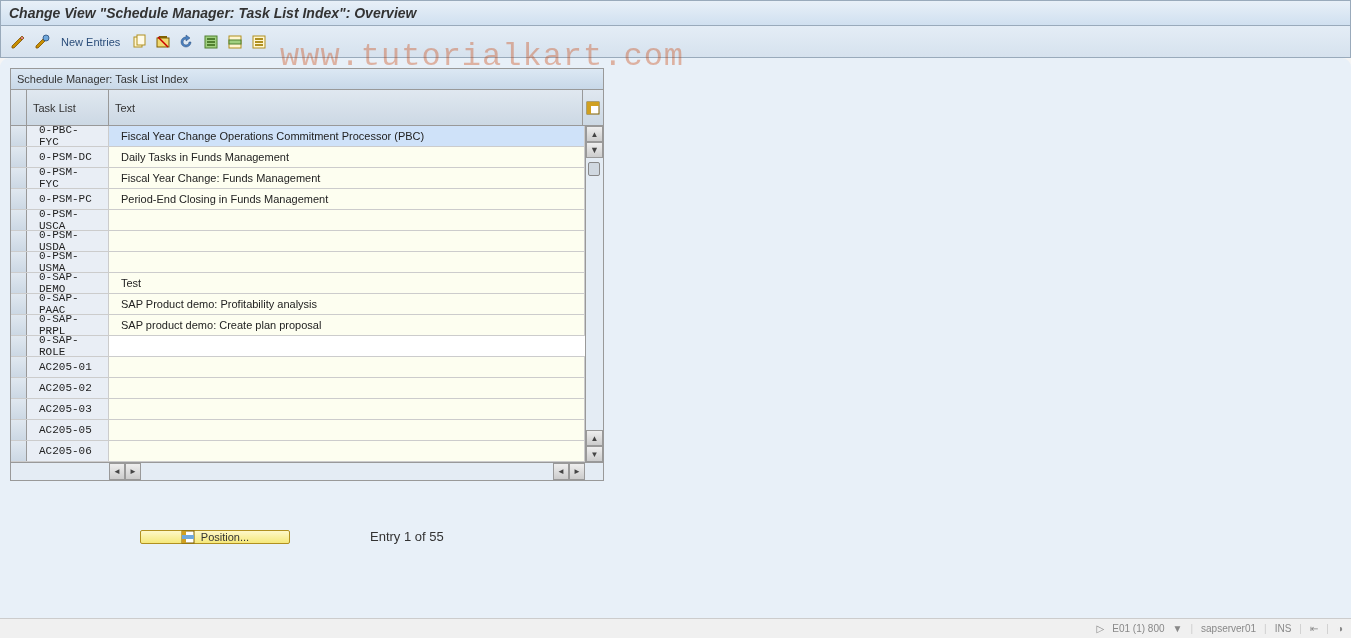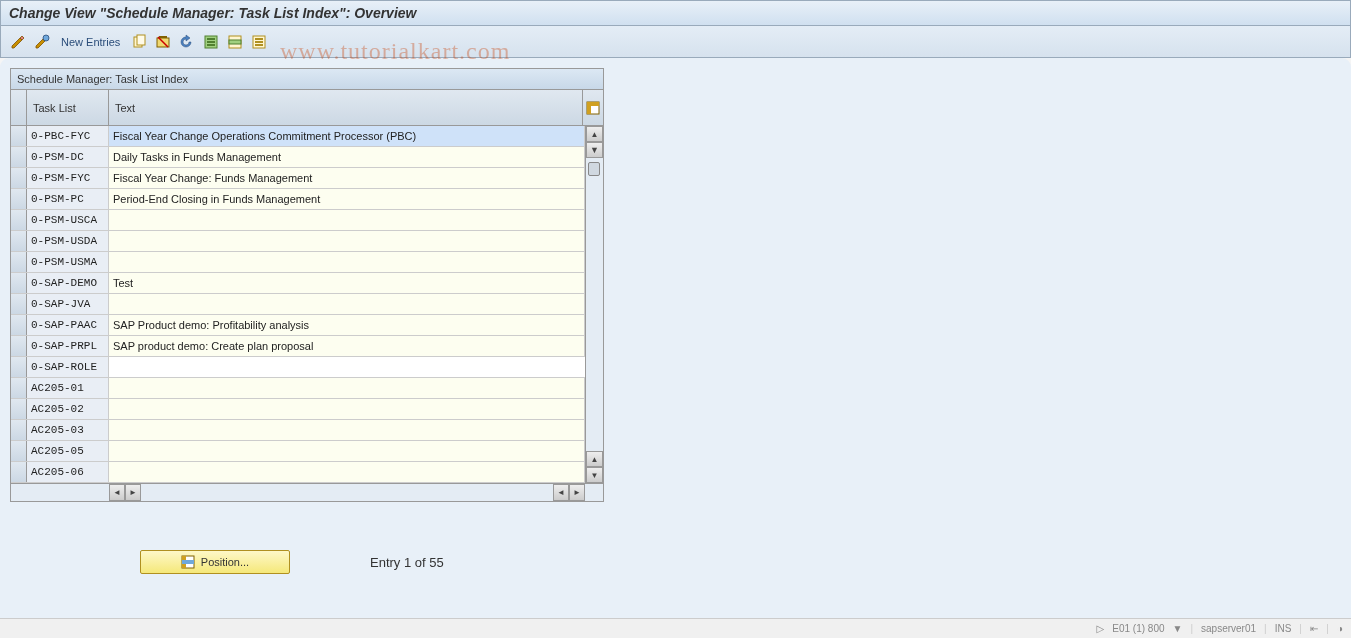--- a/index.html
+++ b/index.html
@@ -2,49 +2,49 @@
 <html><head>
   <meta charset="utf-8">
   <style>
     * { box-sizing: border-box; margin: 0; padding: 0; }
     body { font-family: Arial, sans-serif; font-size: 11px; background: #f5f5f5; width: 1351px; height: 638px; overflow: hidden; position: relative; }
     .title-bar { background: linear-gradient(to bottom, #e8f0f8, #d0e0f0); border: 1px solid #9ab; padding: 4px 8px; height: 26px; display: flex; align-items: center; }
     .title-bar-text { font-weight: bold; font-style: italic; font-size: 14px; color: #333; }
     .toolbar { background: linear-gradient(to bottom, #e4edf6, #d6e2ee); border: 1px solid #9ab; border-top: none; padding: 4px 8px; height: 32px; display: flex; align-items: center; gap: 6px; }
     .toolbar-icon { width: 18px; height: 18px; display: inline-flex; align-items: center; justify-content: center; cursor: pointer; }
     .toolbar-text { color: #2a4d7a; font-size: 11px; cursor: pointer; padding: 0 4px; }
-    .watermark { position: absolute; font-size: 24px; color: rgba(200, 60, 0, 0.35); font-family: Liberation Serif, serif; pointer-events: none; top: 38px; left: 280px; z-index: 100; letter-spacing: 1px; }
+    .watermark { position: absolute; font-size: 32px; color: rgba(200, 60, 0, 0.35); font-family: Liberation Mono, monospace; pointer-events: none; top: 38px; left: 280px; z-index: 100; letter-spacing: 1px; }
     .main-area { padding: 10px; background: #e8f0f8; height: calc(100% - 54px); border-radius: 9px; }
     .table-container { width: 594px; background: #fff; border: 1px solid #999; }
     .table-title { background: linear-gradient(to bottom, #dce8f4, #c8d8e8); border-bottom: 1px solid #999; padding: 4px 6px; font-size: 11px; color: #333; }
     .table-header-row { display: flex; background: linear-gradient(to bottom, #e0e8f0, #ccd8e4); border-bottom: 1px solid #999; height: 36px; }
     .th { border-right: 1px solid #999; padding: 3px 6px; font-size: 11px; color: #333; display: flex; align-items: center; }
     .th-rowsel { width: 16px; border-right: 1px solid #999; background: linear-gradient(to bottom, #e0e8f0, #ccd8e4); }
     .th-tasklist { width: 82px; }
     .th-text { flex: 1; }
     .th-tools { width: 20px; display: flex; align-items: center; justify-content: center; }
     .table-body { position: relative; display: flex; }
     .rows-col { flex: 1; }
     .table-row { display: flex; height: 21px; border-bottom: 1px solid #ccc; }
     .td-rowsel { width: 16px; background: linear-gradient(to bottom, #e0e8f0, #ccd8e4); border-right: 1px solid #999; cursor: pointer; }
-    .td { border-right: 1px solid #ccc; padding: 3px 4px; font-size: 11px; font-family: "Courier New", monospace; color: #222; background: #fdfbe6; display: flex; align-items: center; overflow: hidden; }
+    .td { border-right: 1px solid #ccc; padding: 3px 12px; font-size: 11px; font-family: "Courier New", monospace; color: #222; background: #fdfbe6; display: flex; align-items: center; overflow: hidden; }
     .td-tasklist { width: 82px; background: #e9eef5; font-family: "Courier New", monospace; }
     .td-text { flex: 1; font-family: Arial, sans-serif; background: #fdfef0; }
     .td-text.selected { background: #cfe2f9; }
     .vscroll { width: 18px; background: #e4ecf4; border-left: 1px solid #999; position: relative; }
     .vscroll-up, .vscroll-down { height: 16px; background: linear-gradient(to bottom, #eee, #ccc); border: 1px solid #999; display: flex; align-items: center; justify-content: center; cursor: pointer; font-size: 8px; color: #444; }
     .vscroll-thumb { position: absolute; top: 36px; left: 2px; width: 12px; height: 14px; background: #d0d8e0; border: 1px solid #888; border-radius: 2px; }
     .vscroll-down2 { position: absolute; bottom: 16px; left: 0; right: 0; height: 16px; background: linear-gradient(to bottom, #eee, #ccc); border: 1px solid #999; display: flex; align-items: center; justify-content: center; cursor: pointer; font-size: 8px; color: #444; }
     .vscroll-down3 { position: absolute; bottom: 0; left: 0; right: 0; height: 16px; background: linear-gradient(to bottom, #eee, #ccc); border: 1px solid #999; display: flex; align-items: center; justify-content: center; cursor: pointer; font-size: 8px; color: #444; }
     .hscroll-row { display: flex; height: 18px; background: #e4ecf4; border-top: 1px solid #999; }
     .hscroll-spacer { width: 98px; }
     .hscroll-btn { width: 16px; background: linear-gradient(to bottom, #eee, #ccc); border: 1px solid #999; display: flex; align-items: center; justify-content: center; cursor: pointer; font-size: 8px; color: #444; }
     .hscroll-track { flex: 1; }
     .footer-area { margin-top: 48px; display: flex; align-items: center; gap: 80px; padding-left: 130px; }
-    .position-btn { height: 24px; width: 150px; background: linear-gradient(to bottom, #fef8c8, #f5e87a); border: 1px solid #b09020; border-radius: 2px; display: flex; align-items: center; justify-content: center; gap: 6px; cursor: pointer; font-size: 11px; color: #333; }
+    .position-btn { height: 14px; width: 150px; background: linear-gradient(to bottom, #fef8c8, #f5e87a); border: 1px solid #b09020; border-radius: 2px; display: flex; align-items: center; justify-content: center; gap: 6px; cursor: pointer; font-size: 11px; color: #333; }
     .pos-icon { width: 14px; height: 14px; }
     .entry-text { font-size: 13px; color: #333; }
     .statusbar { position: absolute; bottom: 0; left: 0; right: 0; height: 20px; background: #f0f0f0; border-top: 1px solid #ccc; display: flex; align-items: center; justify-content: flex-end; gap: 8px; padding: 0 8px; font-size: 10px; color: #888; }
     .sb-sep { color: #ccc; }
     .sap-logo { position: absolute; bottom: 2px; left: 50%; transform: translateX(-50%); font-weight: bold; color: rgba(0, 102, 204, 0.25); font-size: 14px; font-style: italic; }
     .table-tool-svg { width: 14px; height: 14px; }
   </style>
 </head>
 <body>
 
@@ -162,25 +162,20 @@
             <div class="td td-tasklist">0-PSM-USMA</div>
             <div class="td td-text"></div>
           </div>
           <div class="table-row">
             <div class="td-rowsel"></div>
             <div class="td td-tasklist">0-SAP-DEMO</div>
             <div class="td td-text">Test</div>
           </div>
           <div class="table-row">
             <div class="td-rowsel"></div>
-            <div class="td td-tasklist">0-SAP-JVA</div>
-            <div class="td td-text"></div>
-          </div>
-          <div class="table-row">
-            <div class="td-rowsel"></div>
             <div class="td td-tasklist">0-SAP-PAAC</div>
             <div class="td td-text">SAP Product demo: Profitability analysis</div>
           </div>
           <div class="table-row">
             <div class="td-rowsel"></div>
             <div class="td td-tasklist">0-SAP-PRPL</div>
             <div class="td td-text">SAP product demo: Create plan proposal</div>
           </div>
           <div class="table-row">
             <div class="td-rowsel"></div>

